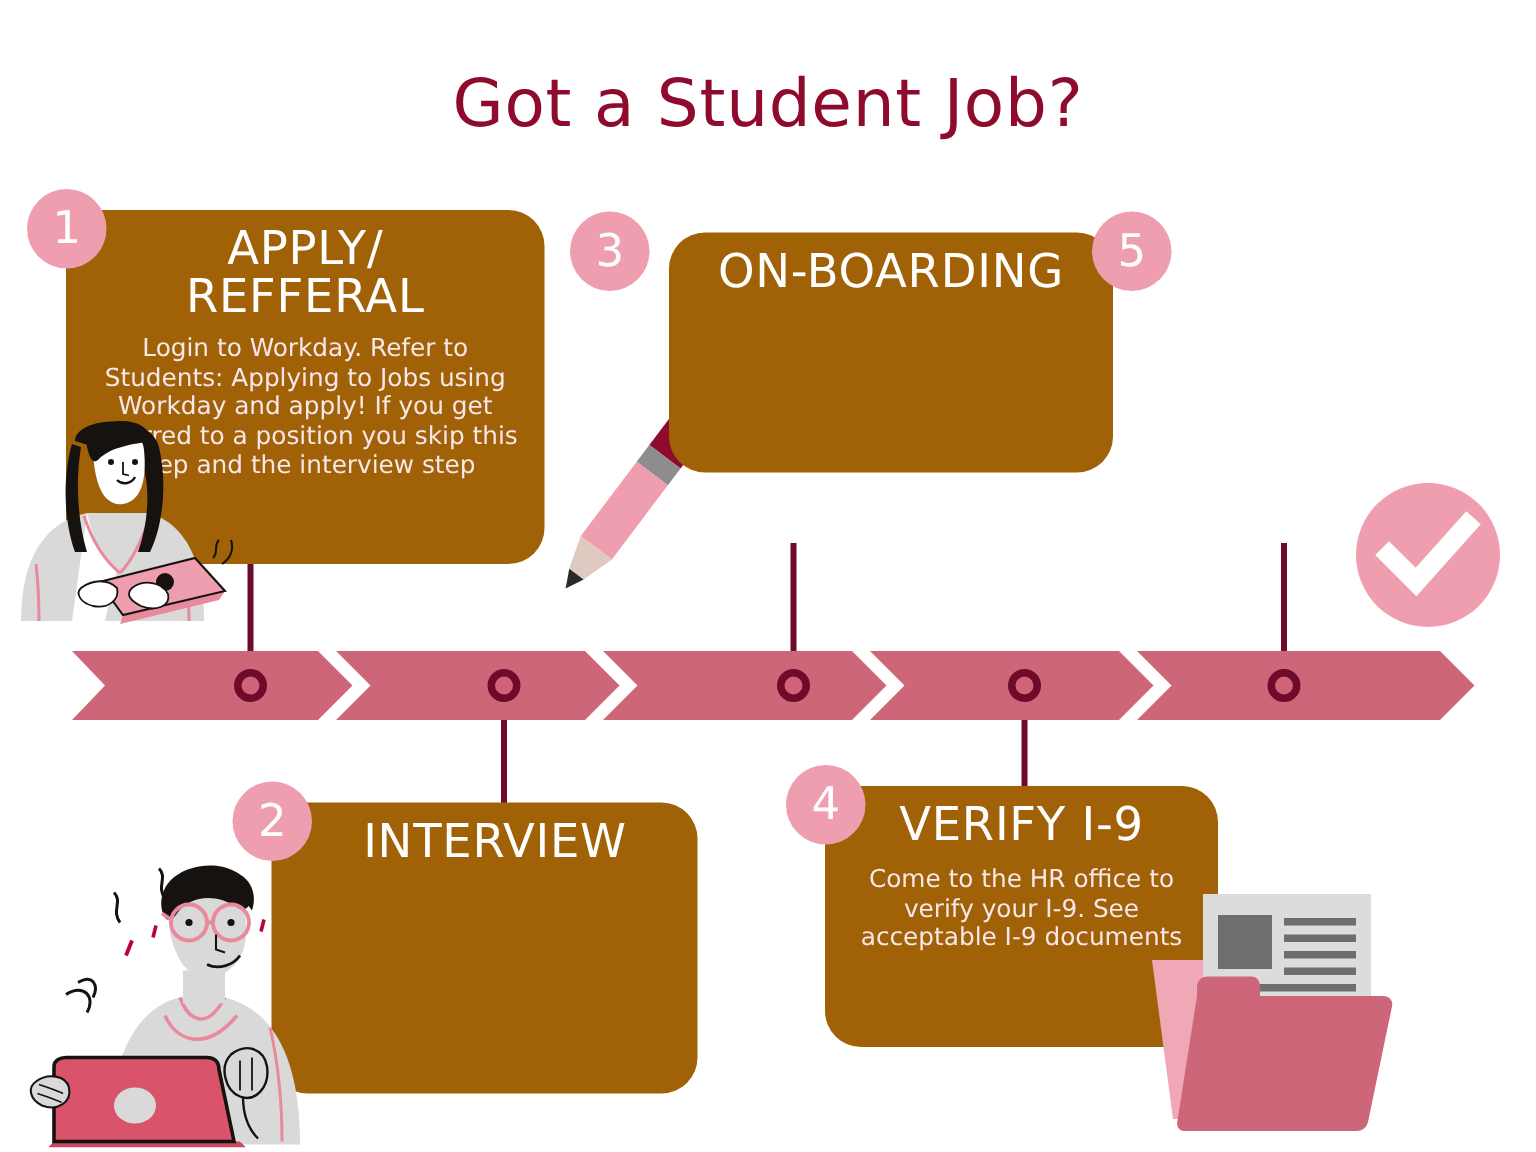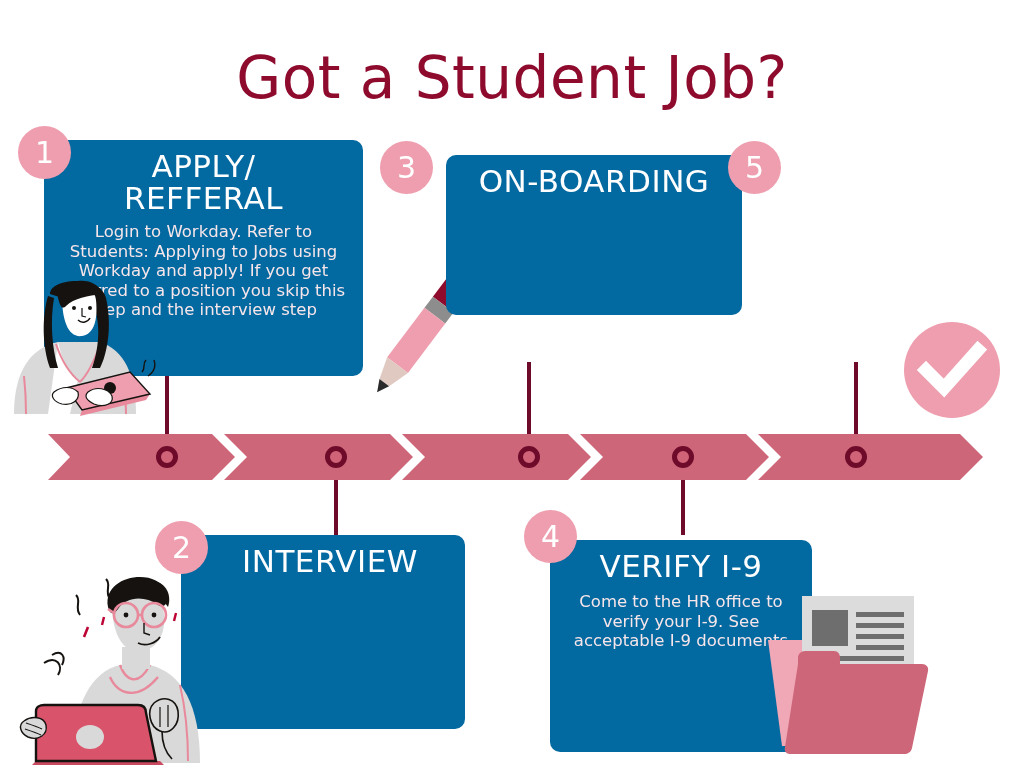--- a/index.html
+++ b/index.html
@@ -6,31 +6,31 @@
   body{
     width:1024px;height:768px;background:#ffffff;overflow:hidden;
     font-family:"Liberation Sans",sans-serif;
     position:relative;
   }
   .stage{position:absolute;left:0;top:0;width:1024px;height:768px;}
 
   
   .title{
     position:absolute;left:0;top:44px;width:1024px;text-align:center;
-    font-size:58px;font-weight:400;letter-spacing:0.5px;color:#8E0B2E;
+    font-size:44px;font-weight:400;letter-spacing:0.5px;color:#8E0B2E;
     font-family:"DejaVu Sans",sans-serif;
   }
 
   
   .bar-wrap{position:absolute;left:48px;top:434px;width:935px;height:46px;}
   .bar{position:absolute;left:0;top:0;width:100%;height:46px;}
 
   
   .card{
-    position:absolute;background:#0369a1;border-radius:10px;
+    position:absolute;background:#a16207;border-radius:24px;
     color:#ffffff;box-sizing:border-box;
     padding:10px 14px 12px 14px;
   }
   .card-title{
     text-align:center;font-weight:400;letter-spacing:0.5px;
     font-size:31px;line-height:1.04;color:#ffffff;margin:0 0 8px 0;
     font-family:"DejaVu Sans",sans-serif;
   }
   .card-body{
     text-align:center;font-size:16.5px;line-height:1.18;color:#F7E6EA;
@@ -51,21 +51,21 @@
   
   #stack1{left:18px;top:126px;width:345px;height:250px;}
   #stack1 .card{width:319px;height:236px;}
   #stack3{left:380px;top:141px;width:322px;height:226px;}
   #stack3 .card{width:296px;height:160px;margin-left:40px;}
   #stack5{left:728px;top:141px;width:254px;height:226px;}
   #stack5 .card{width:228px;height:212px;}
   #stack2{left:155px;top:521px;width:310px;height:208px;}
   #stack2 .card{width:284px;height:194px;padding-left:28px;}
   #stack4{left:524px;top:510px;width:288px;height:216px;}
-  #stack4 .card{width:262px;height:212px;margin-top:16px;}
+  #stack4 .card{width:262px;height:174px;}
 
   .badge{left:0;top:0;}
 
   
   .connector{position:absolute;width:4px;background:#6E0B2A;}
   .node{position:absolute;width:22px;height:22px;border-radius:50%;
         border:5px solid #6E0B2A;background:#D06377;box-sizing:border-box;}
 
   
   .ill{position:absolute;}

